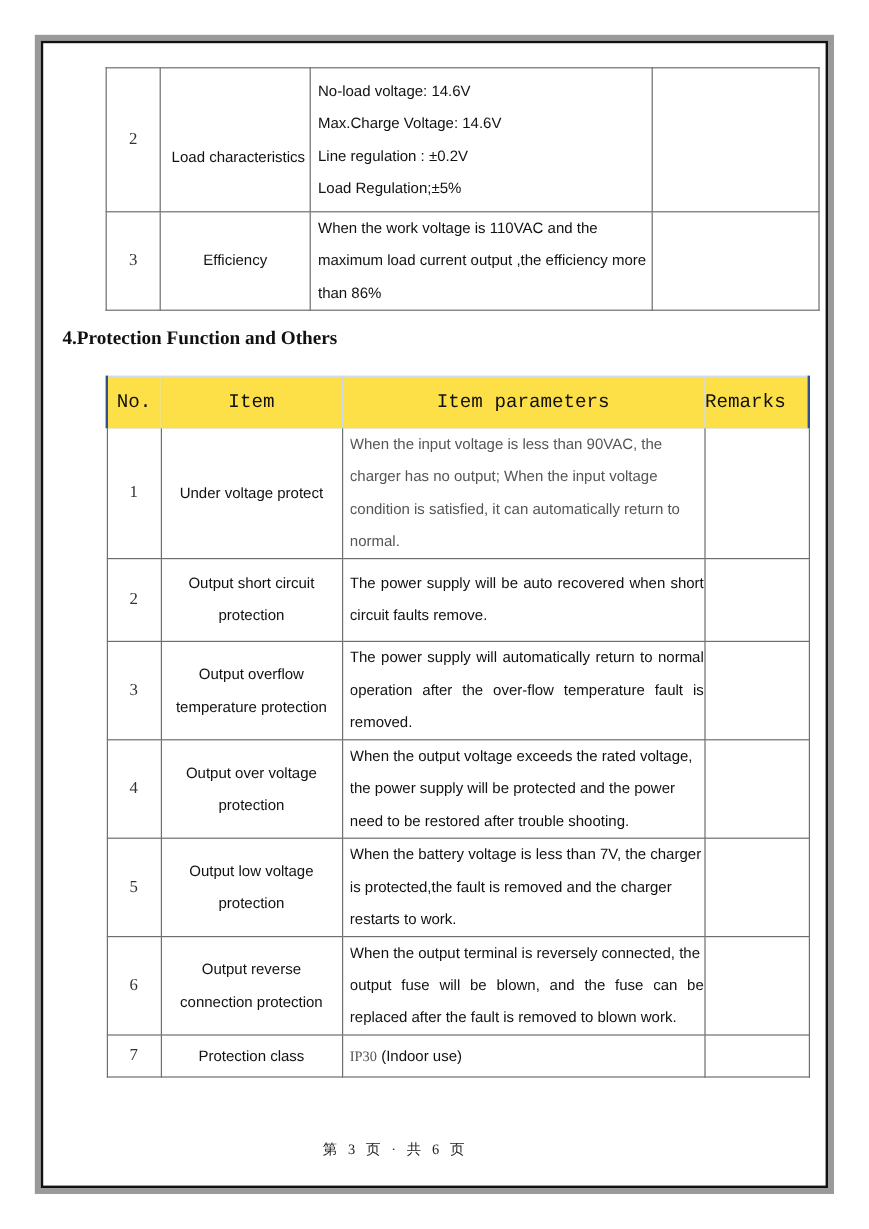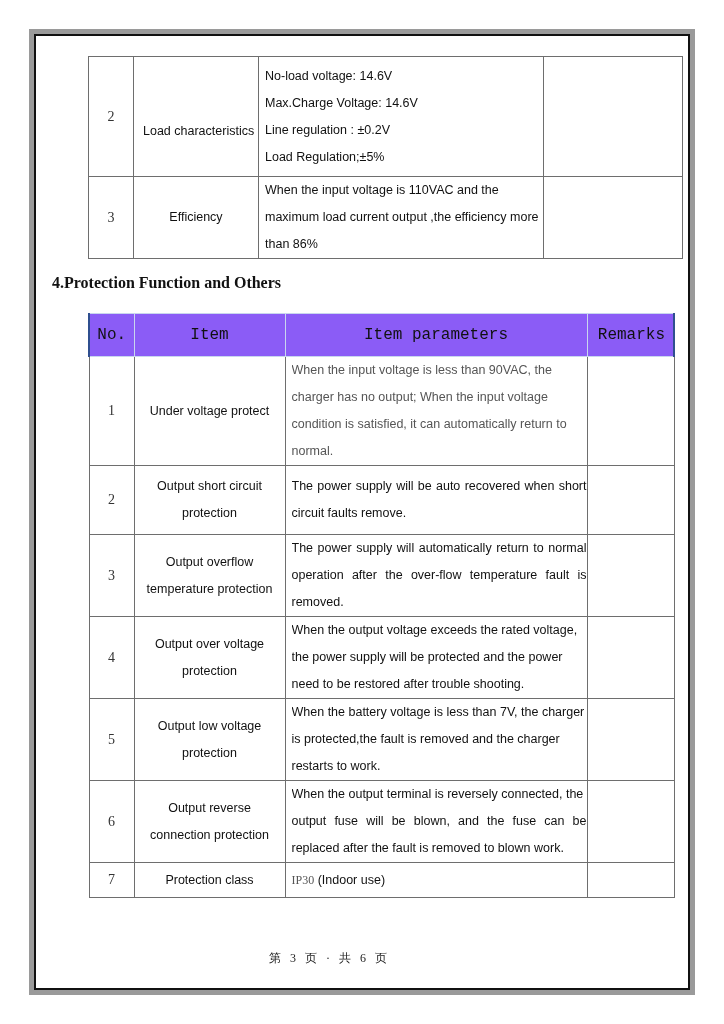--- a/index.html
+++ b/index.html
@@ -17,24 +17,24 @@
   .tbl td, .tbl th { border: 1px solid #6e6e6e; padding: 0; vertical-align: middle; }
   .num { font-family: "Liberation Serif", serif; font-size: 14px; text-align: center; color: #333; }
   .item { text-align: center; line-height: 27px; }
   .param { padding-left: 6px !important; line-height: 27px; text-align: left; white-space: nowrap; overflow: hidden; }
   .param .line { display: block; white-space: nowrap; overflow: hidden; }
   .param .line.j { text-align: justify; text-align-last: justify; }
   .grey { color: #555; }
 
   #t1 { left: 88px; top: 56px; width: 594px; }
   #t2 { left: 88px; top: 313px; width: 585px; }
-  #t2 th { background: #8b5cf6; height: 42px; border-color: #c9d6ee;
+  #t2 th { background: #fde047; height: 42px; border-color: #c9d6ee;
            font-family: "Liberation Mono", monospace; font-weight: normal; font-size: 16px; color: #111; }
   #t2 th:first-child { border-left: 2px solid #2f4f8f; }
-  #t2 th:last-child { border-right: 2px solid #2f4f8f; text-align: right; padding-right: 8px; }
+  #t2 th:last-child { border-right: 2px solid #2f4f8f; text-align: left; padding-right: 8px; }
   .section-title {
     position: absolute; left: 52px; top: 274px;
     font-family: "Liberation Serif", serif; font-weight: bold; font-size: 16px; color: #111;
   }
   .footer {
     position: absolute; left: 0; width: 659px; top: 950px; text-align: center;
     font-family: "Liberation Serif", serif; font-size: 12px; color: #222; letter-spacing: 3px;
   }
   .serif-inline { font-family: "Liberation Serif", serif; font-size: 12px; color: #555; }
 </style>
@@ -60,21 +60,21 @@
       <span class="line">Max.Charge Voltage: 14.6V</span>
       <span class="line">Line regulation : ±0.2V</span>
       <span class="line">Load Regulation;±5%</span>
     </td>
     <td></td>
   </tr>
   <tr style="height:81px">
     <td class="num">3</td>
     <td class="item">Efficiency</td>
     <td class="param">
-      <span class="line">When the input voltage is 110VAC and the</span>
+      <span class="line">When the work voltage is 110VAC and the</span>
       <span class="line">maximum load current output ,the efficiency more</span>
       <span class="line">than 86%</span>
     </td>
     <td></td>
   </tr>
 </tbody>
   </table>
 
 <div class="section-title">4.Protection Function and Others</div>
 

